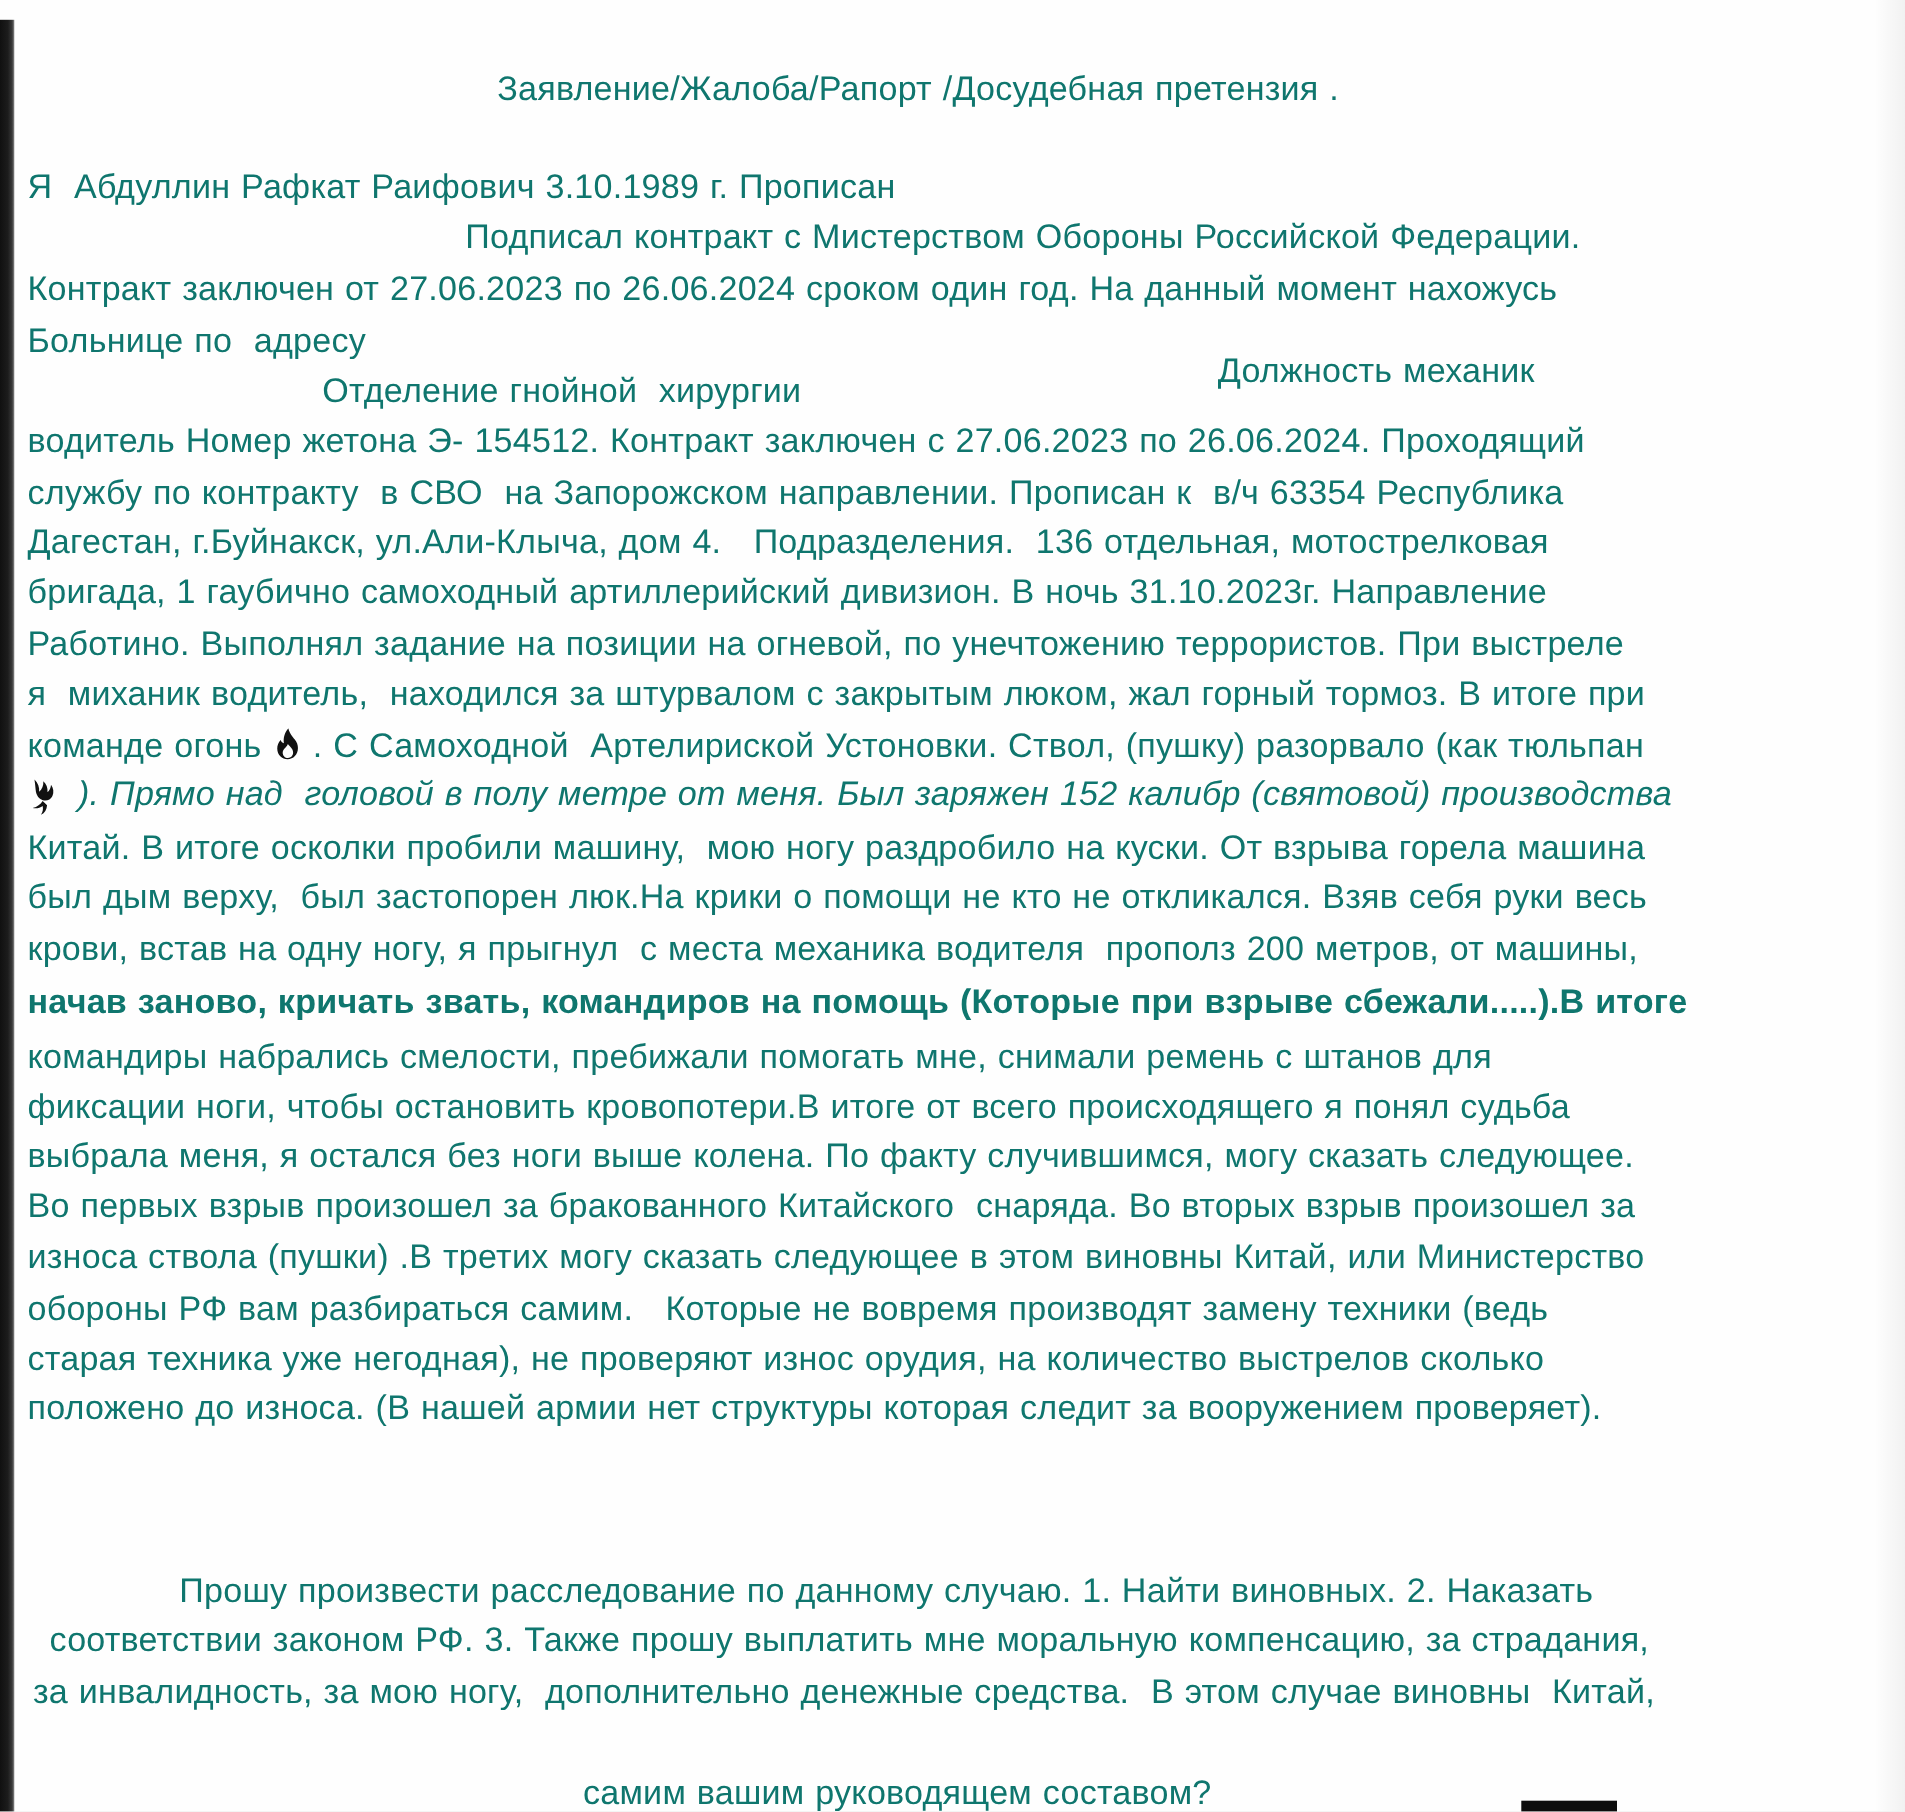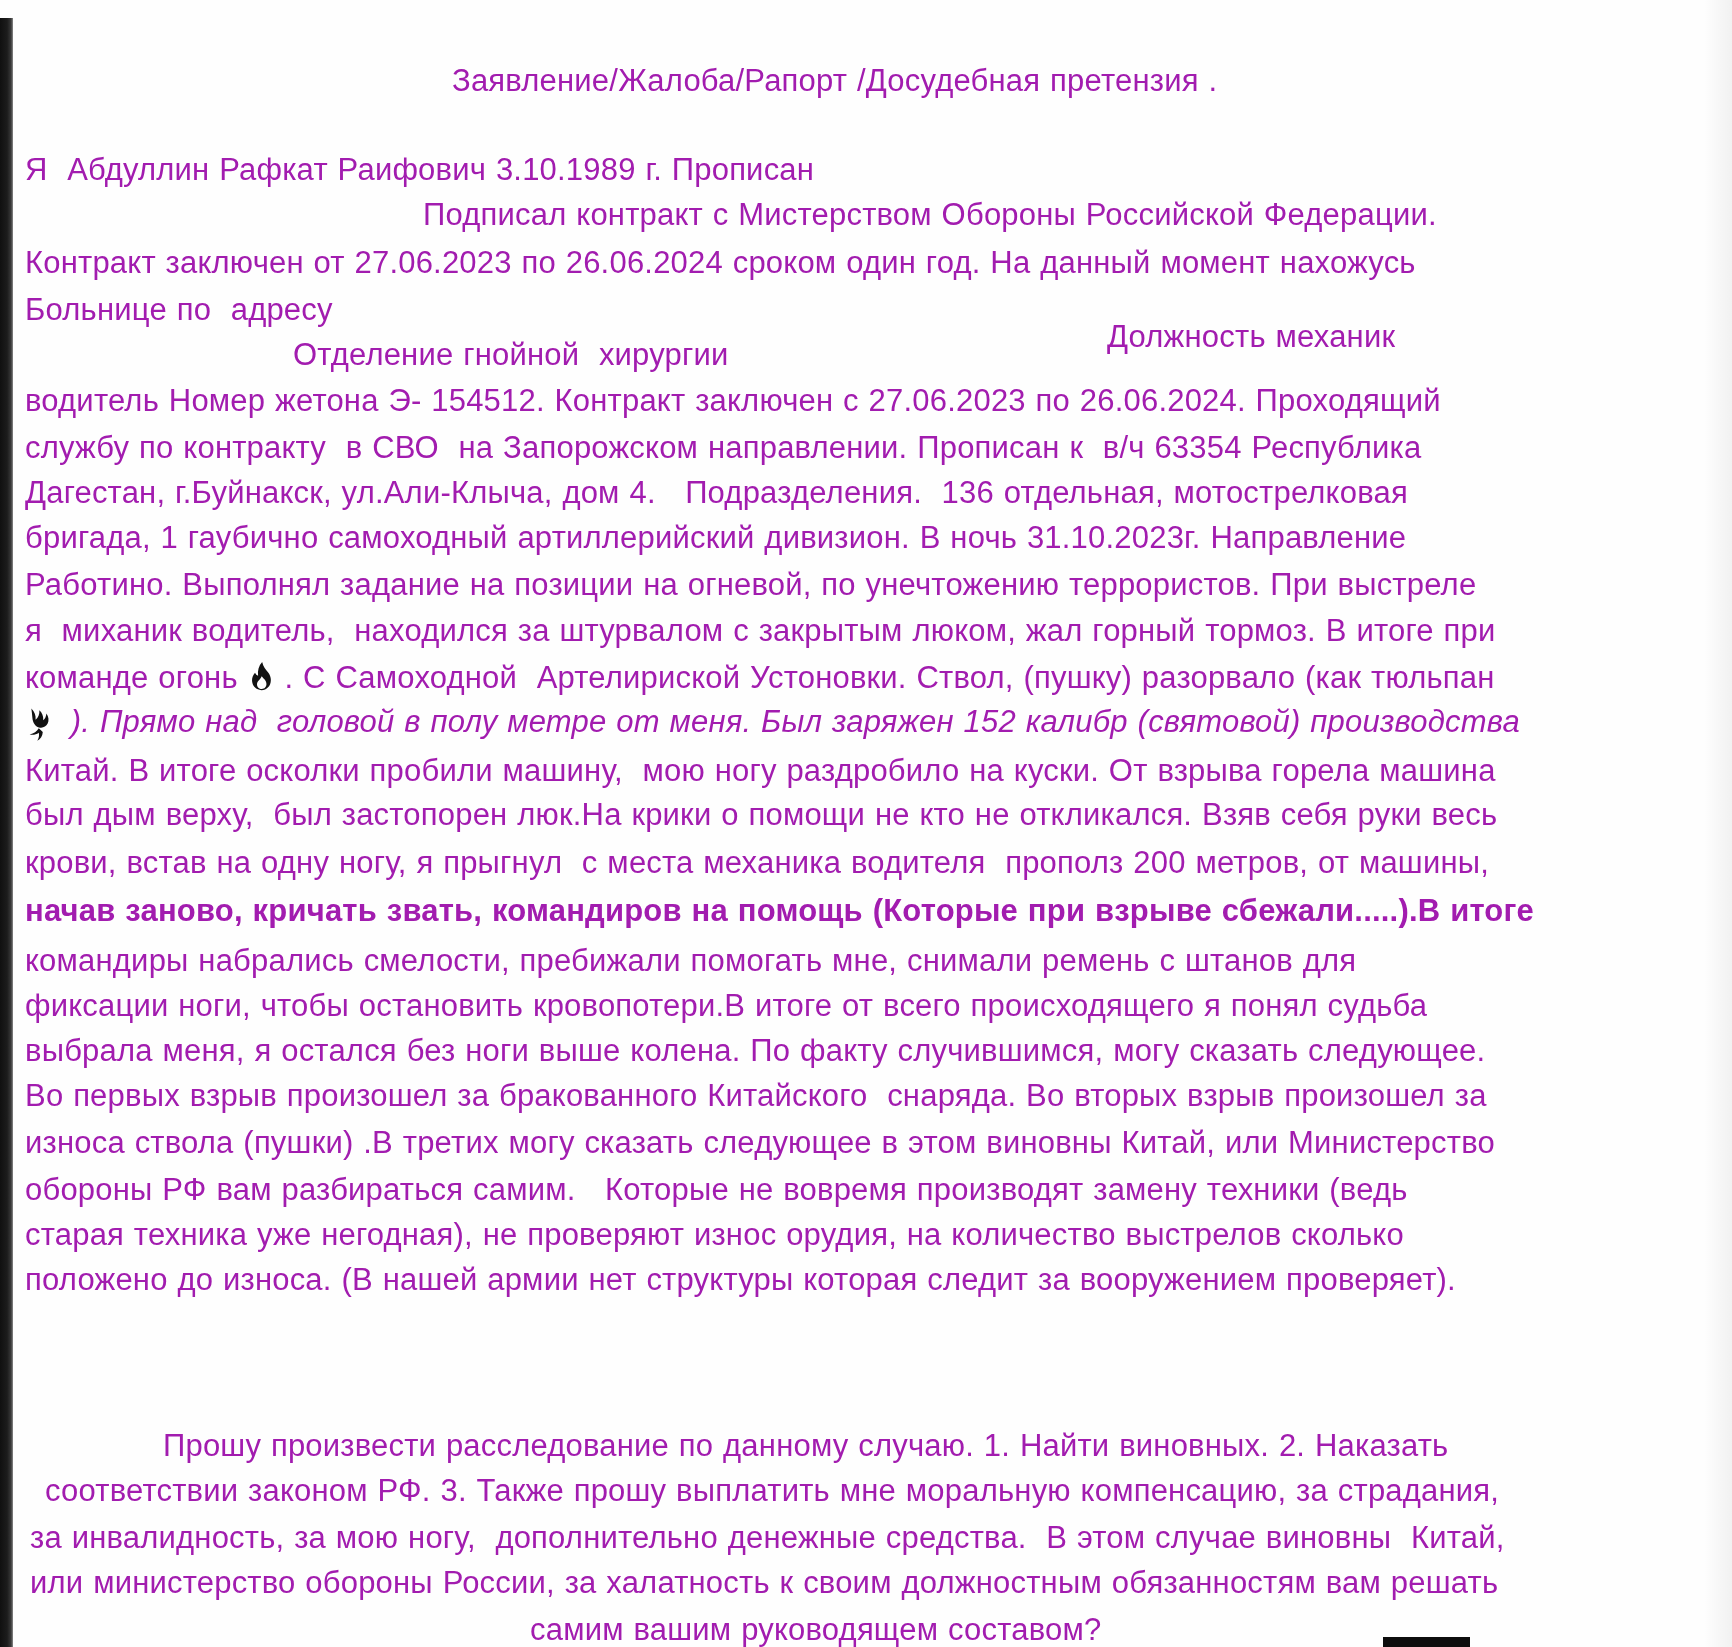--- a/index.html
+++ b/index.html
@@ -18,21 +18,21 @@
     filter: blur(0.4px);
     -webkit-filter: blur(0.4px);
   }
   .ln {
     position: absolute;
     white-space: pre;
     font-size: 31px;
     line-height: 1.15;
     letter-spacing: 0.2px;
     word-spacing: 1px;
-    color: #a21caf;
+    color: #0f766e;
   }
   .title { font-size: 31px; }
   .edge-strip {
     position: absolute;
     left: 0; top: 18px; bottom: 0;
     width: 13px;
     background: linear-gradient(90deg, #101010 0%, #1c1c1c 55%, #3a3a3a 85%, #8a8a8a 100%);
   }
   .bottom-bar {
     position: absolute;
@@ -95,21 +95,20 @@
     <div class="ln" style="top:1033px; left:25px;">выбрала меня, я остался без ноги выше колена. По факту случившимся, могу сказать следующее.</div>
     <div class="ln" style="top:1078px; left:25px;">Во первых взрыв произошел за бракованного Китайского  снаряда. Во вторых взрыв произошел за</div>
     <div class="ln" style="top:1125px; left:25px;">износа ствола (пушки) .В третих могу сказать следующее в этом виновны Китай, или Министерство</div>
     <div class="ln" style="top:1172px; left:25px;">обороны РФ вам разбираться самим.   Которые не вовремя производят замену техники (ведь</div>
     <div class="ln" style="top:1217px; left:25px;">старая техника уже негодная), не проверяют износ орудия, на количество выстрелов сколько</div>
     <div class="ln" style="top:1262px; left:25px;">положено до износа. (В нашей армии нет структуры которая следит за вооружением проверяет).</div>
 
     <div class="ln" style="top:1428px; left:135px;margin-left:28px;">Прошу произвести расследование по данному случаю. 1. Найти виновных. 2. Наказать</div>
     <div class="ln" style="top:1473px; left:45px;">соответствии законом РФ. 3. Также прошу выплатить мне моральную компенсацию, за страдания,</div>
     <div class="ln" style="top:1520px; left:30px;">за инвалидность, за мою ногу,  дополнительно денежные средства.  В этом случае виновны  Китай,</div>
-    <div class="ln" style="top:1565px; left:30px;">или министерство обороны России, за халатность к своим должностным обязанностям вам решать</div>
     <div class="ln" style="top:1612px; left:530px;">самим вашим руководящем составом?</div>
 
   </div>
 
   <div class="edge-strip"></div>
   <div class="bottom-bar"></div>
   <div class="right-vignette"></div>
 </div>
 
 </body></html>

